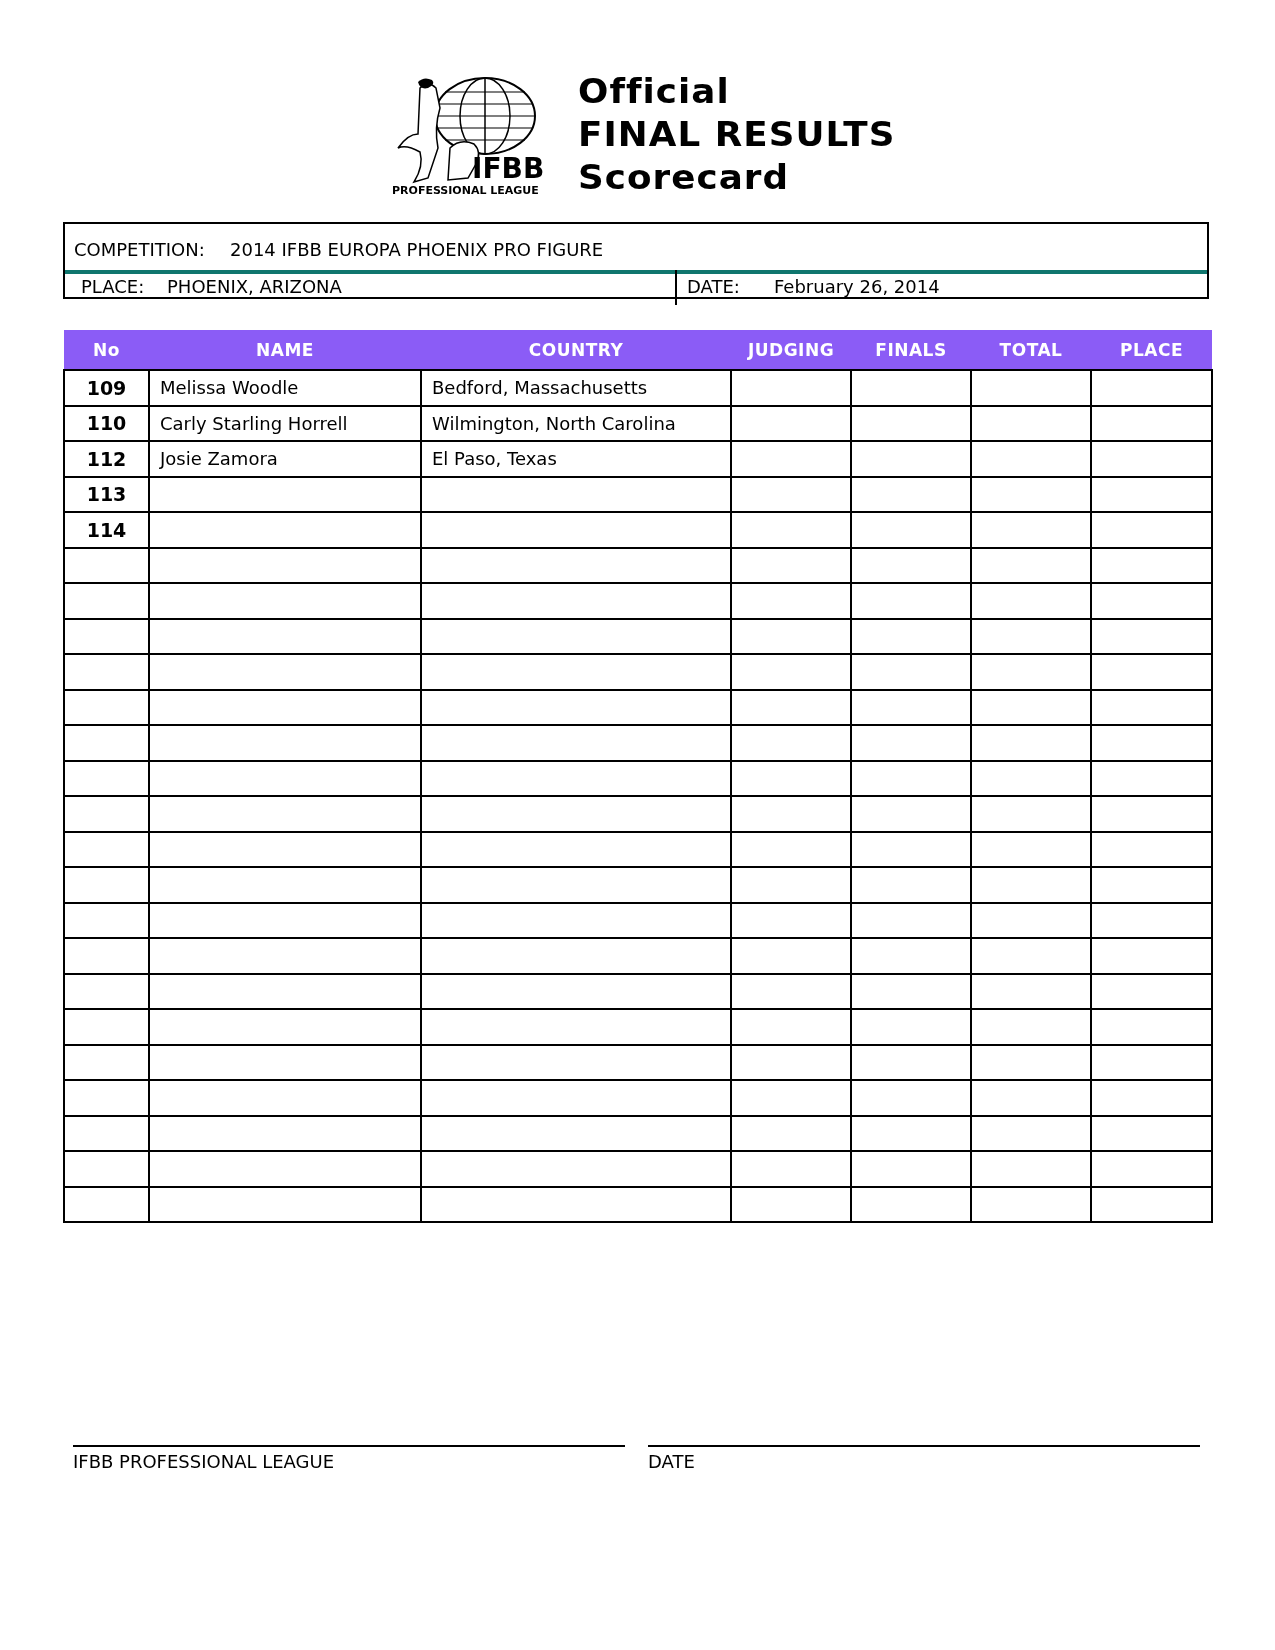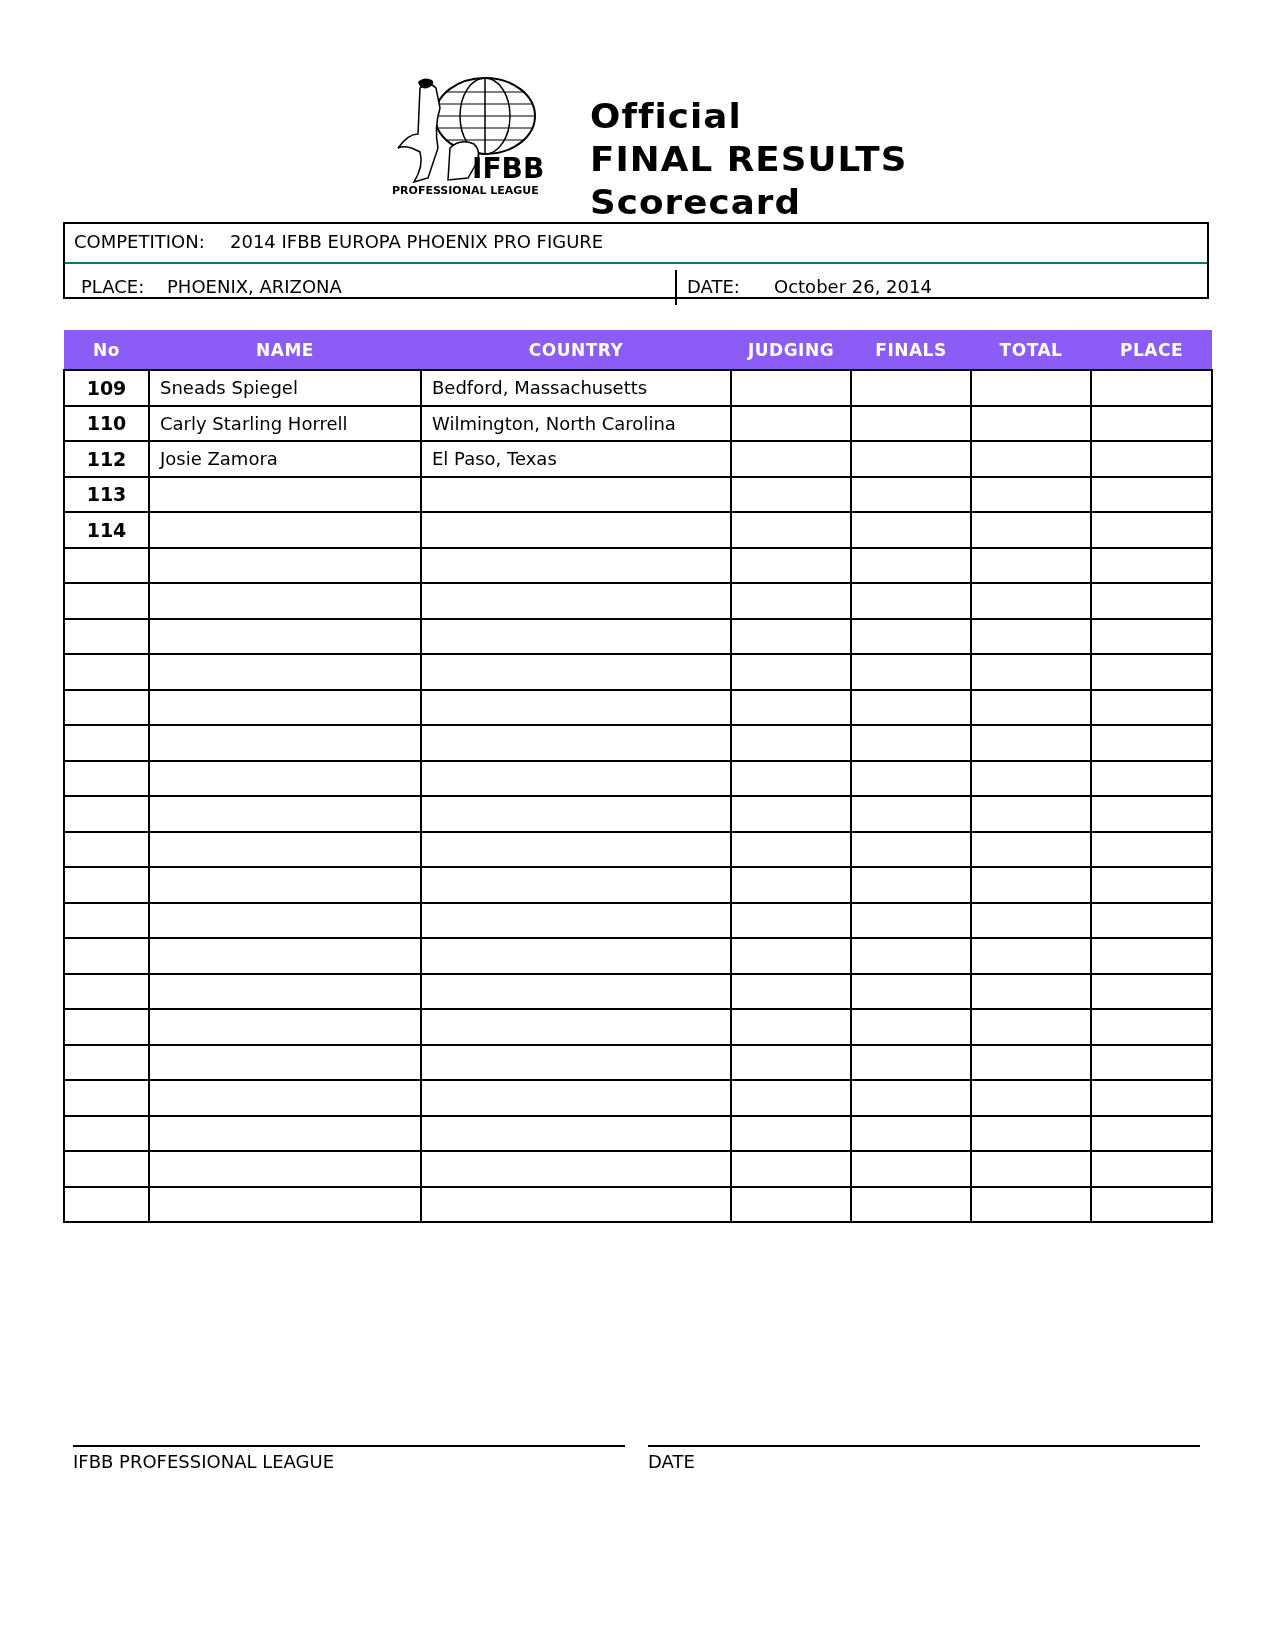--- a/index.html
+++ b/index.html
@@ -1,22 +1,22 @@
 <!DOCTYPE html>
 <html><head>
 <meta charset="utf-8">
 <style>
   html, body { margin: 0; padding: 0; background: #ffffff; }
   body { width: 1275px; height: 1650px; position: relative; font-family: "DejaVu Sans", sans-serif; color: #000; overflow: hidden; }
   .header { position: absolute; left: 390px; top: 68px; width: 520px; height: 140px; }
   .logo { position: absolute; left: 0; top: 0; width: 175px; height: 130px; }
-  .title-block { position: absolute; left: 200px; top: 2px; font-family: "DejaVu Sans", sans-serif; font-weight: bold; line-height: 43px; letter-spacing: 1px; margin-top: 25px; }
+  .title-block { position: absolute; left: 188px; top: 2px; font-family: "DejaVu Sans", sans-serif; font-weight: bold; line-height: 43px; letter-spacing: 1px; }
   .title-line { display: block; font-size: 34px; transform: scaleX(1.05); transform-origin: left; }
   .info-box { position: absolute; left: 63px; top: 222px; width: 1146px; height: 77px; border: 2px solid #000; box-sizing: border-box; }
-  .info-row1 { position: absolute; left: 0; top: 0; right: 0; height: 38px; border-bottom: 2px solid #0f766e; }
+  .info-row1 { position: absolute; left: 0; top: 8px; right: 0; height: 38px; border-bottom: 4px solid #0f766e; }
   .info-row2 { position: absolute; left: 0; top: 40px; right: 0; height: 35px; margin-top: 6px; }
   .info-text { position: absolute; font-size: 18px; top: 7px; }
   .info-divider { position: absolute; left: 610px; top: 0; bottom: 0; width: 2px; background: #000; }
   table.score { position: absolute; left: 63px; top: 330px; width: 1148px; border-collapse: collapse; table-layout: fixed; }
   table.score th { background: #8b5cf6; color: #fff; font-size: 17px; font-weight: bold; height: 39px; padding: 0; text-align: center; letter-spacing: 0.5px; }
   table.score td { border: 2.5px solid #000; height: 33.5px; padding: 0 0 0 10px; font-size: 18px; white-space: nowrap; overflow: hidden; }
   table.score td.no { text-align: center; padding: 0; font-weight: bold; font-size: 19px; margin-left: 29px; }
   .footer-line { position: absolute; top: 1445px; height: 2px; background: #000; }
   .footer-label { position: absolute; top: 1451px; font-size: 18px; }
 </style>
@@ -49,21 +49,21 @@
 <div class="info-box">
   <div class="info-row1">
     <span class="info-text" style="left:9px">COMPETITION:</span>
     <span class="info-text" style="left:165px">2014 IFBB EUROPA PHOENIX PRO FIGURE</span>
   </div>
   <div class="info-row2">
     <span class="info-text" style="left:16px; top:6px">PLACE:</span>
     <span class="info-text" style="left:102px; top:6px">PHOENIX, ARIZONA</span>
     <div class="info-divider"></div>
     <span class="info-text" style="left:622px; top:6px">DATE:</span>
-    <span class="info-text" style="left:709px; top:6px">October 26, 2014</span>
+    <span class="info-text" style="left:709px; top:6px">February 26, 2014</span>
   </div>
 </div>
 
 <table class="score">
   <colgroup>
     <col style="width:85px">
       <col style="width:272px">
       <col style="width:310px">
       <col style="width:120px">
       <col style="width:120px">
@@ -77,21 +77,21 @@
       <th>COUNTRY</th>
       <th>JUDGING</th>
       <th>FINALS</th>
       <th>TOTAL</th>
       <th>PLACE</th>
     </tr>
   </thead>
   <tbody id="table-body">
     <tr>
       <td class="no">109</td>
-      <td>Sneads Spiegel</td>
+      <td>Melissa Woodle</td>
       <td>Bedford, Massachusetts</td>
       <td></td>
       <td></td>
       <td></td>
       <td></td>
     </tr>
     <tr>
       <td class="no">110</td>
       <td>Carly Starling Horrell</td>
       <td>Wilmington, North Carolina</td>

